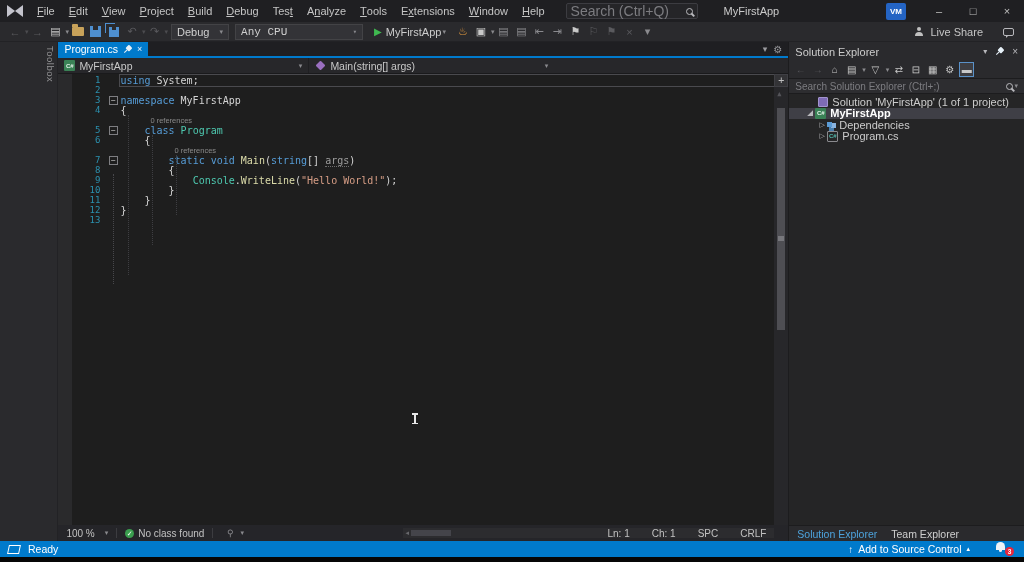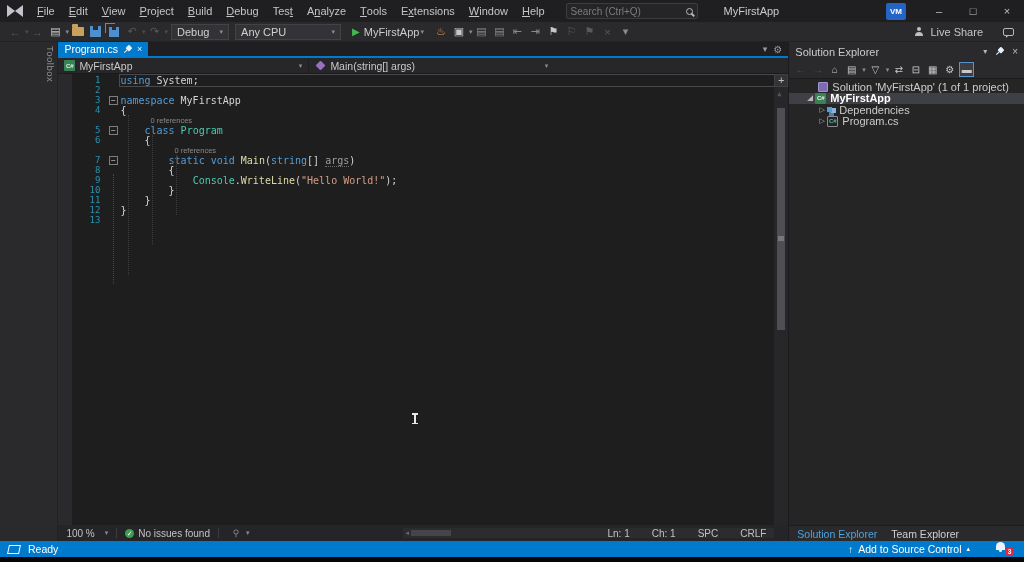--- a/index.html
+++ b/index.html
@@ -12,21 +12,21 @@
   
   .titlebar { height:22px; background:#1f1f22; display:flex; align-items:center; padding-left:6px; }
   .vs-logo { width:18px; height:14px; position:relative; margin-right:6px; flex:0 0 auto; }
   .vs-logo::before, .vs-logo::after { content:""; position:absolute; top:1px; border-style:solid; }
   .vs-logo::before { left:1px; border-width:6px 0 6px 8px; border-color:transparent transparent transparent #c3c3cc; }
   .vs-logo::after  { right:1px; border-width:6px 8px 6px 0; border-color:transparent #c3c3cc transparent transparent; }
   .menubar { display:flex; align-items:center; height:100%; }
   .menu-item { padding:0 7px; height:100%; display:flex; align-items:center; color:#c5c5c5; font-size:11px; }
   .menu-item u { text-decoration:underline; text-underline-offset:1px; }
   .tb-search { margin-left:14px; width:132px; height:16px; background:#252528; border:1px solid #3c3c41; border-radius:2px; display:flex; align-items:center; padding:0 4px; }
-  .tb-search input { flex:1; background:transparent; border:none; outline:none; color:#9a9a9e; font-size:10px; font-family:"Liberation Sans",sans-serif; min-width:0; }
+  .tb-search input { flex:1; background:transparent; border:none; outline:none; color:#9a9a9e; font-size:14px; font-family:"Liberation Sans",sans-serif; min-width:0; }
   .tb-search input::placeholder { color:#7c7c80; }
   .i-mag { width:7px; height:7px; border:1.5px solid #b9b9bd; border-radius:50%; position:relative; flex:0 0 auto; }
   .i-mag::after { content:""; position:absolute; width:4px; height:1.5px; background:#b9b9bd; transform:rotate(45deg); right:-3px; bottom:-2px; }
   .win-title { margin-left:26px; color:#cacaca; font-size:11px; }
   .tb-right { margin-left:auto; display:flex; align-items:center; height:100%; }
   .avatar { width:20px; height:17px; background:#2464c4; color:#fff; font-size:8px; font-weight:bold; display:flex; align-items:center; justify-content:center; border-radius:2px; margin-right:16px; }
   .caption-btn { width:34px; height:100%; display:flex; align-items:center; justify-content:center; color:#c0c0c0; font-size:11px; }
   
   .toolbar { height:20px; background:#2a2a2d; display:flex; align-items:center; padding-left:6px; border-bottom:1px solid #222225; }
   .tb-icon { display:inline-flex; align-items:center; justify-content:center; min-width:16px; height:16px; margin:0 1px; color:#c8c8c8; font-size:11px; }
@@ -186,21 +186,21 @@
         <span class="i-floppy"></span>
         <span class="i-floppy2"></span>
         <span class="tb-icon dis">↶</span>
         <span class="dd dis">▾</span>
         <span class="tb-icon dis">↷</span>
         <span class="dd dis">▾</span>
         <div class="tb-select" style="width: 58px;">
           <span>Debug</span>
           <span class="dd">▾</span>
         </div>
-        <div class="tb-select" style="width: 106px;">
+        <div class="tb-select" style="width: 128px; font-family: Liberation Mono, monospace;">
           <span>Any CPU</span>
           <span class="dd">▾</span>
         </div>
         <div class="run-group">
           <span class="run-play">▶</span>
           <span>MyFirstApp</span>
           <span class="dd">▾</span>
         </div>
         <span class="tb-icon i-flame">♨</span>
         <span class="tb-icon">▣</span>
@@ -349,21 +349,21 @@
           <div class="vs-marker"></div>
         </div>
         <div class="ibeam" style="left:356px;top:339px;"></div>
       </div>
 
       <div class="ed-bottom">
         <span>100 %</span>
         <span class="dd" style="margin-left:10px;">▾</span>
         <span class="sep"></span>
         <span class="ok-circle">✓</span>
-        <span>No issues found</span>
+        <span>No class found</span>
         <span class="sep"></span>
         <span class="tb-icon dim" style="font-size:9px;">⚲</span>
         <span class="dd">▾</span>
         <div class="hscroll">
           <span class="arr">◂</span>
           <div class="hs-thumb"></div>
         </div>
         <div class="pos-cluster">
           <span>Ln: 1</span>
           <span>Ch: 1</span>
@@ -389,20 +389,25 @@
           <span class="pn-tb-icon">▤</span>
           <span class="dd">▾</span>
           <span class="pn-tb-icon">▽</span>
           <span class="dd">▾</span>
           <span class="pn-tb-icon">⇄</span>
           <span class="pn-tb-icon">⊟</span>
           <span class="pn-tb-icon">▦</span>
           <span class="pn-tb-icon">⚙</span>
           <span class="pn-tb-icon active">▬</span>
         </div>
+      <div class="pn-search">
+        <input placeholder="Search Solution Explorer (Ctrl+;)" style="">
+        <span class="i-mag"></span>
+        <span class="dd">▾</span>
+      </div>
       <div class="tree" id="tree">
           <div class="trow" style="padding-left: 4px; justify-content: center;">
             <span class="texp"></span>
             <span class="ticon i-solution"></span>
             <span>Solution 'MyFirstApp' (1 of 1 project)</span>
           </div>
           <div class="trow selected" style="padding-left: 16px;">
             <span class="texp">◢</span>
             <span class="ticon i-csproj">C#</span>
             <span>MyFirstApp</span>

